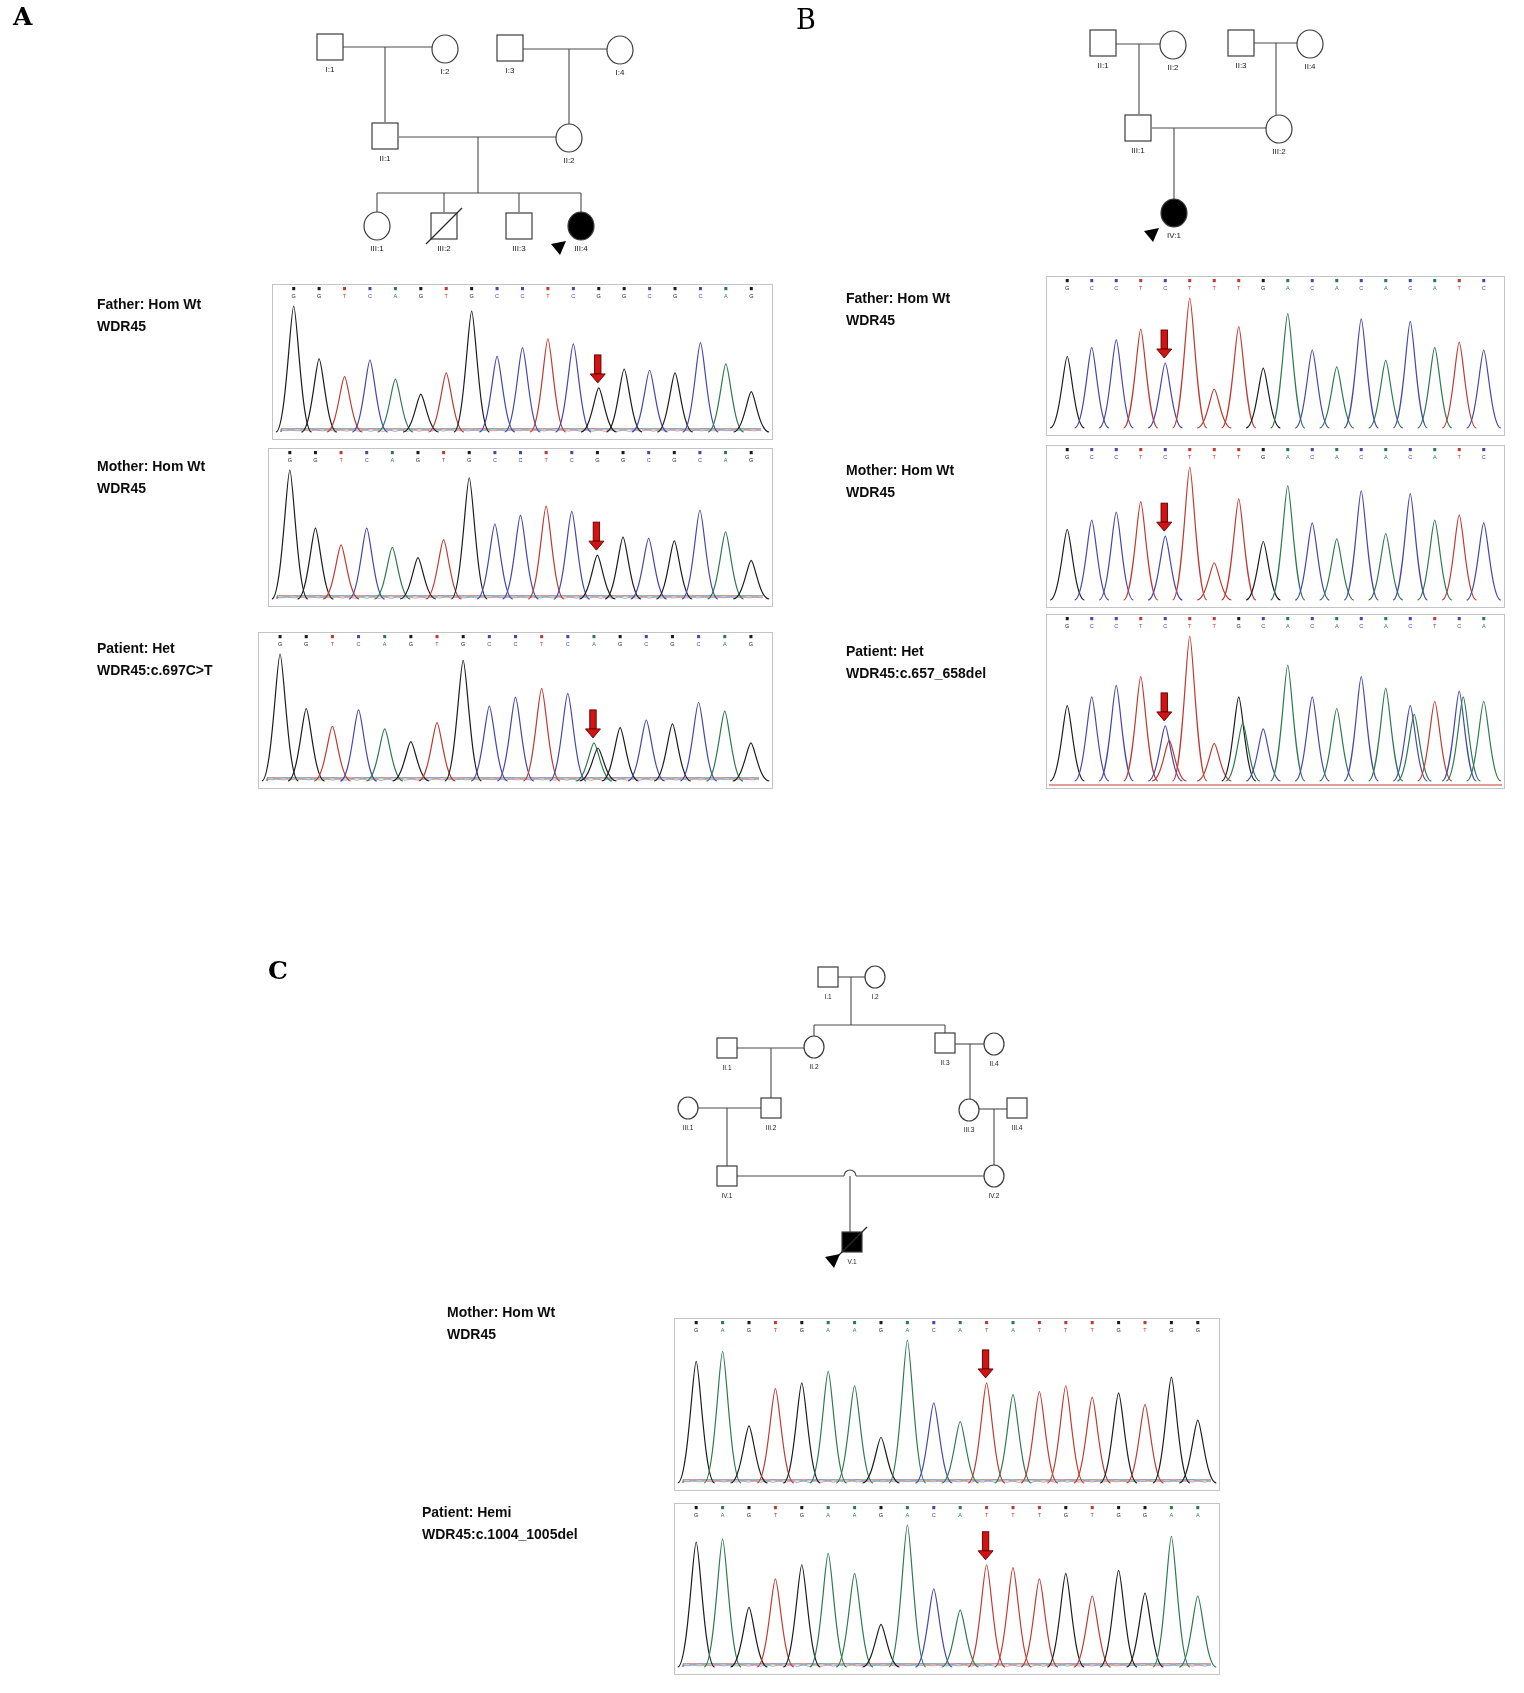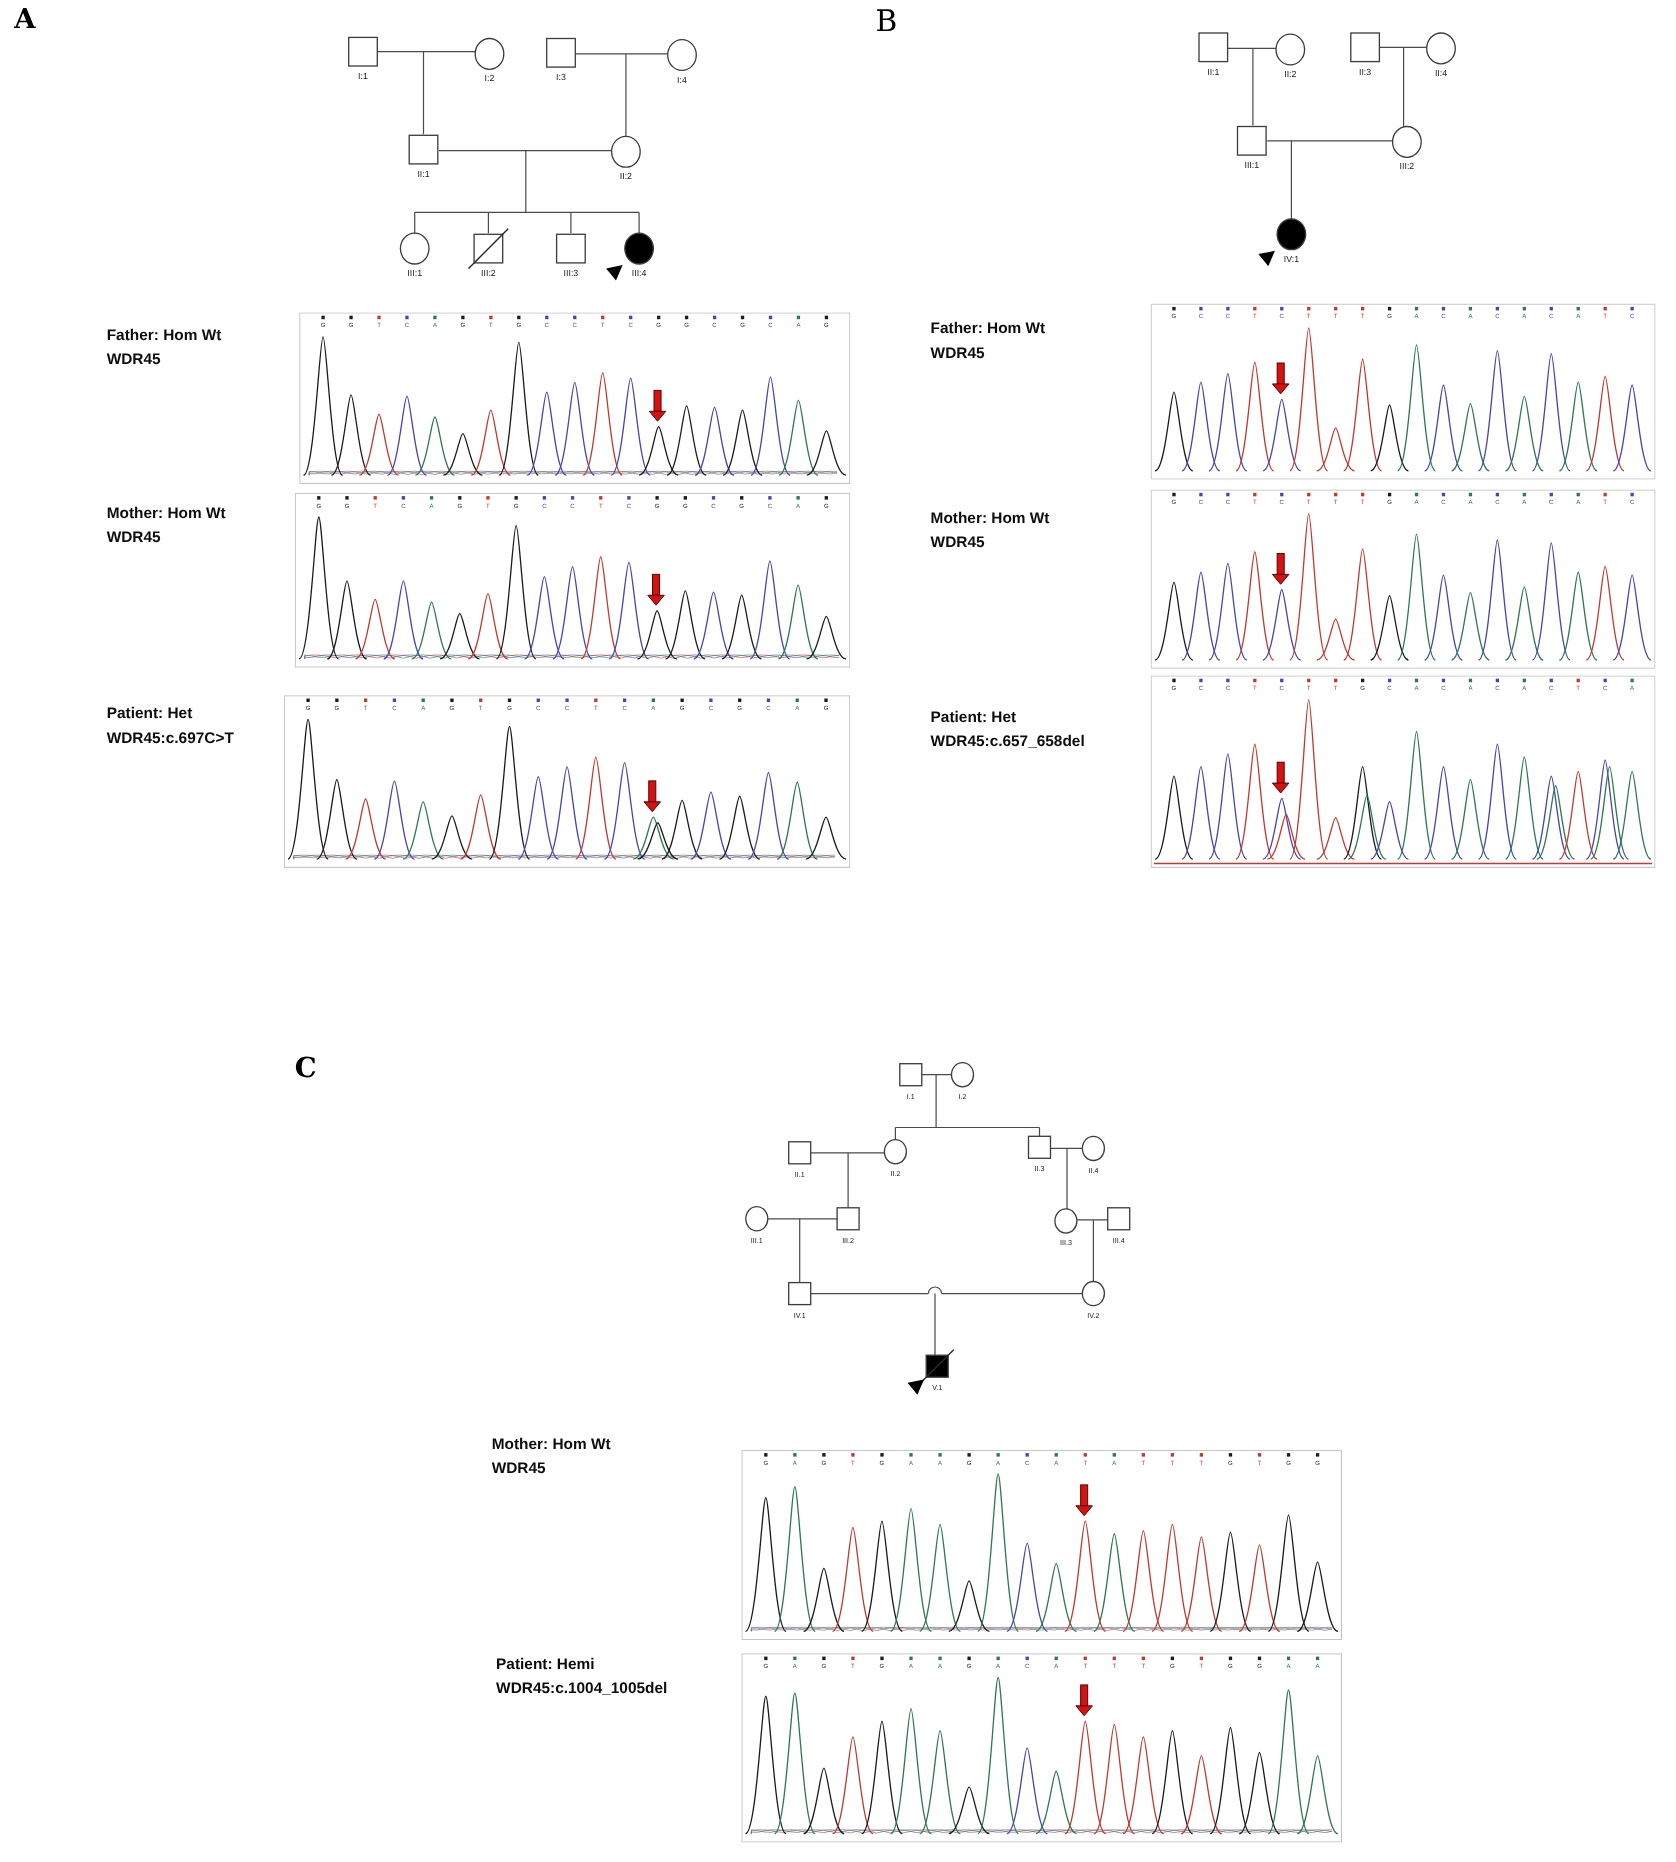--- a/index.html
+++ b/index.html
@@ -668,21 +668,21 @@
       <path d="M 399.71999999999997 165 C 409.884 165 414.8736 79.2 418.2 79.2 C 421.52639999999997 79.2 426.51599999999996 165 436.68 165" stroke="#c03a30" stroke-width="1.2" fill="none"></path>
       <path d="M 426.11999999999995 165 C 436.284 165 441.2736 74.91 444.59999999999997 74.91 C 447.92639999999994 74.91 452.91599999999994 165 463.08 165" stroke="#1c1c1c" stroke-width="1.2" fill="none"></path>
       <path d="M 452.52 165 C 462.684 165 467.6736 86.35 471 86.35 C 474.3264 86.35 479.316 165 489.48 165" stroke="#c03a30" stroke-width="1.2" fill="none"></path>
       <path d="M 478.91999999999996 165 C 489.084 165 494.0736 59.18000000000001 497.4 59.18000000000001 C 500.72639999999996 59.18000000000001 505.71599999999995 165 515.88 165" stroke="#1c1c1c" stroke-width="1.2" fill="none"></path>
       <path d="M 505.31999999999994 165 C 515.4839999999999 165 520.4735999999999 102.08 523.8 102.08 C 527.1264 102.08 532.116 165 542.28 165" stroke="#1c1c1c" stroke-width="1.2" fill="none"></path>
       <g>
         <rect x="308.4" y="31.900000000000006" width="6.4" height="19" fill="#d31212" stroke="#5d0000" stroke-width="0.9"></rect>
         <polygon points="304.09999999999997,50.900000000000006 319.09999999999997,50.900000000000006 311.59999999999997,59.900000000000006" fill="#d31212" stroke="#5d0000" stroke-width="0.9"></polygon>
       </g>
     </svg>
-    <div class="chrom-label" style="left: 451px; top: 1502px;">
+    <div class="chrom-label" style="left: 422px; top: 1502px;">
       <div>Patient: Hemi</div>
       <div>WDR45:c.1004_1005del</div>
     </div>
     <svg width="546" height="172" viewBox="0 0 546 172" class="chrom-box" style="left: 674px; top: 1503px;">
       <rect x="0.5" y="0.5" width="545" height="171" fill="#ffffff" stroke="#c3c3cc" stroke-width="1"></rect>
       <rect x="20.7" y="3" width="3" height="3.2" fill="#1c1c1c"></rect>
       <text x="22.2" y="13.5" font-size="5.5" text-anchor="middle" fill="#1c1c1c" font-family="&quot;Liberation Sans&quot;,sans-serif">G</text>
       <rect x="47.099999999999994" y="3" width="3" height="3.2" fill="#2d7a50"></rect>
       <text x="48.599999999999994" y="13.5" font-size="5.5" text-anchor="middle" fill="#2d7a50" font-family="&quot;Liberation Sans&quot;,sans-serif">A</text>
       <rect x="73.5" y="3" width="3" height="3.2" fill="#1c1c1c"></rect>

